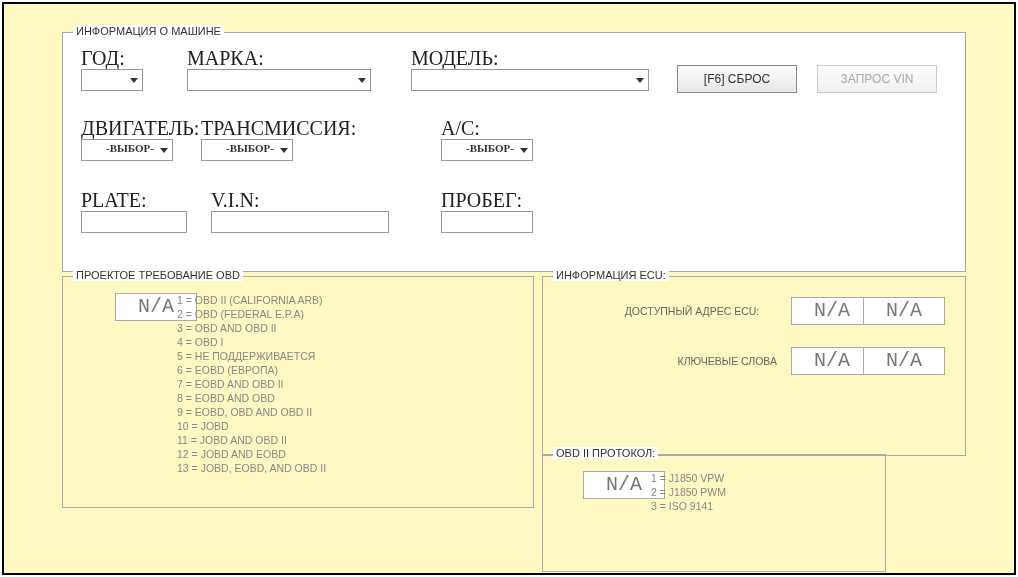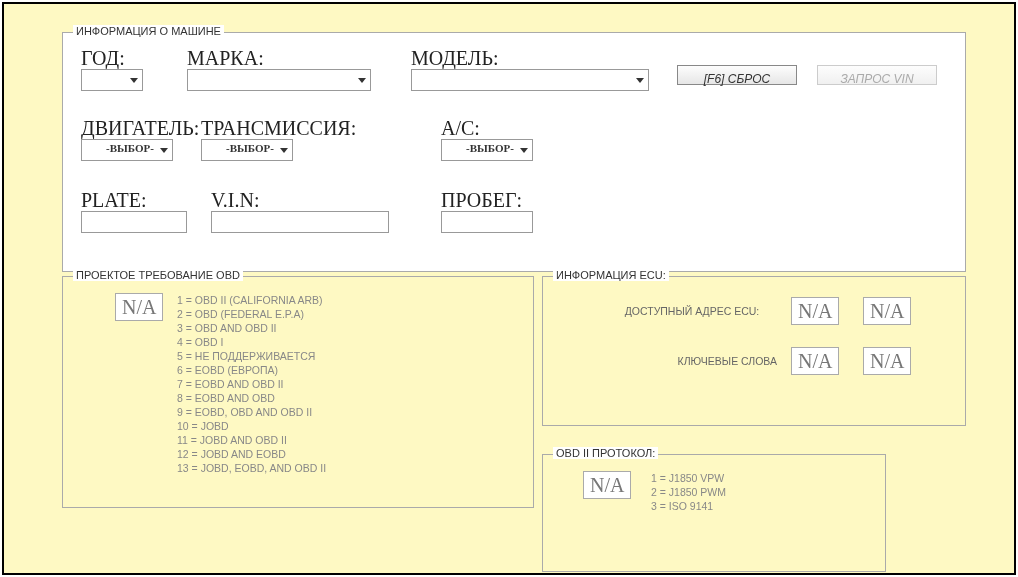--- a/index.html
+++ b/index.html
@@ -70,59 +70,58 @@
      font-weight: bold;
      font-size: 11px;
      text-align: right;
   }
   .btn {
     display: inline-block;
     border: 1px solid #888;
     background: linear-gradient(#fdfdfd, #e6e6e6);
     font-family: Arial, sans-serif;
     font-size: 12px;
-    height: 20px;
+    height: 28px;
     line-height: 26px;
     text-align: center;
     min-width: 120px;
     cursor: pointer;
     color: #333;
-    font-style: italic;
   }
   .btn.disabled { color: #aaa; background: linear-gradient(#fdfdfd,#f0f0f0); border-color:#ccc; cursor:default; }
   .section-obd {
     position: absolute;
     border: 1px solid #aaa;
     left: 58px;
     top: 272px;
     width: 472px;
     height: 232px;
   }
   .section-ecu {
     position: absolute;
     border: 1px solid #aaa;
     left: 538px;
     top: 272px;
     width: 424px;
-    height: 150px;
+    height: 180px;
   }
   .section-proto {
     position: absolute;
     border: 1px solid #aaa;
     left: 538px;
     top: 450px;
     width: 344px;
     height: 118px;
   }
   .na-box {
     border: 1px solid #aaa;
-    font-family: Liberation Serif, serif;
+    font-family: Liberation Mono, monospace;
     font-size: 20px;
     color: #777;
-    padding: 2px 6px;
+    padding: 2px 22px;
     background: #fff;
     display: inline-block;
     min-width: 46px;
     text-align: center;
     line-height: 22px;
   }
   .reqlist, .protolist {
     font-family: Arial, sans-serif;
     font-size: 10.5px;
     color: #888;

